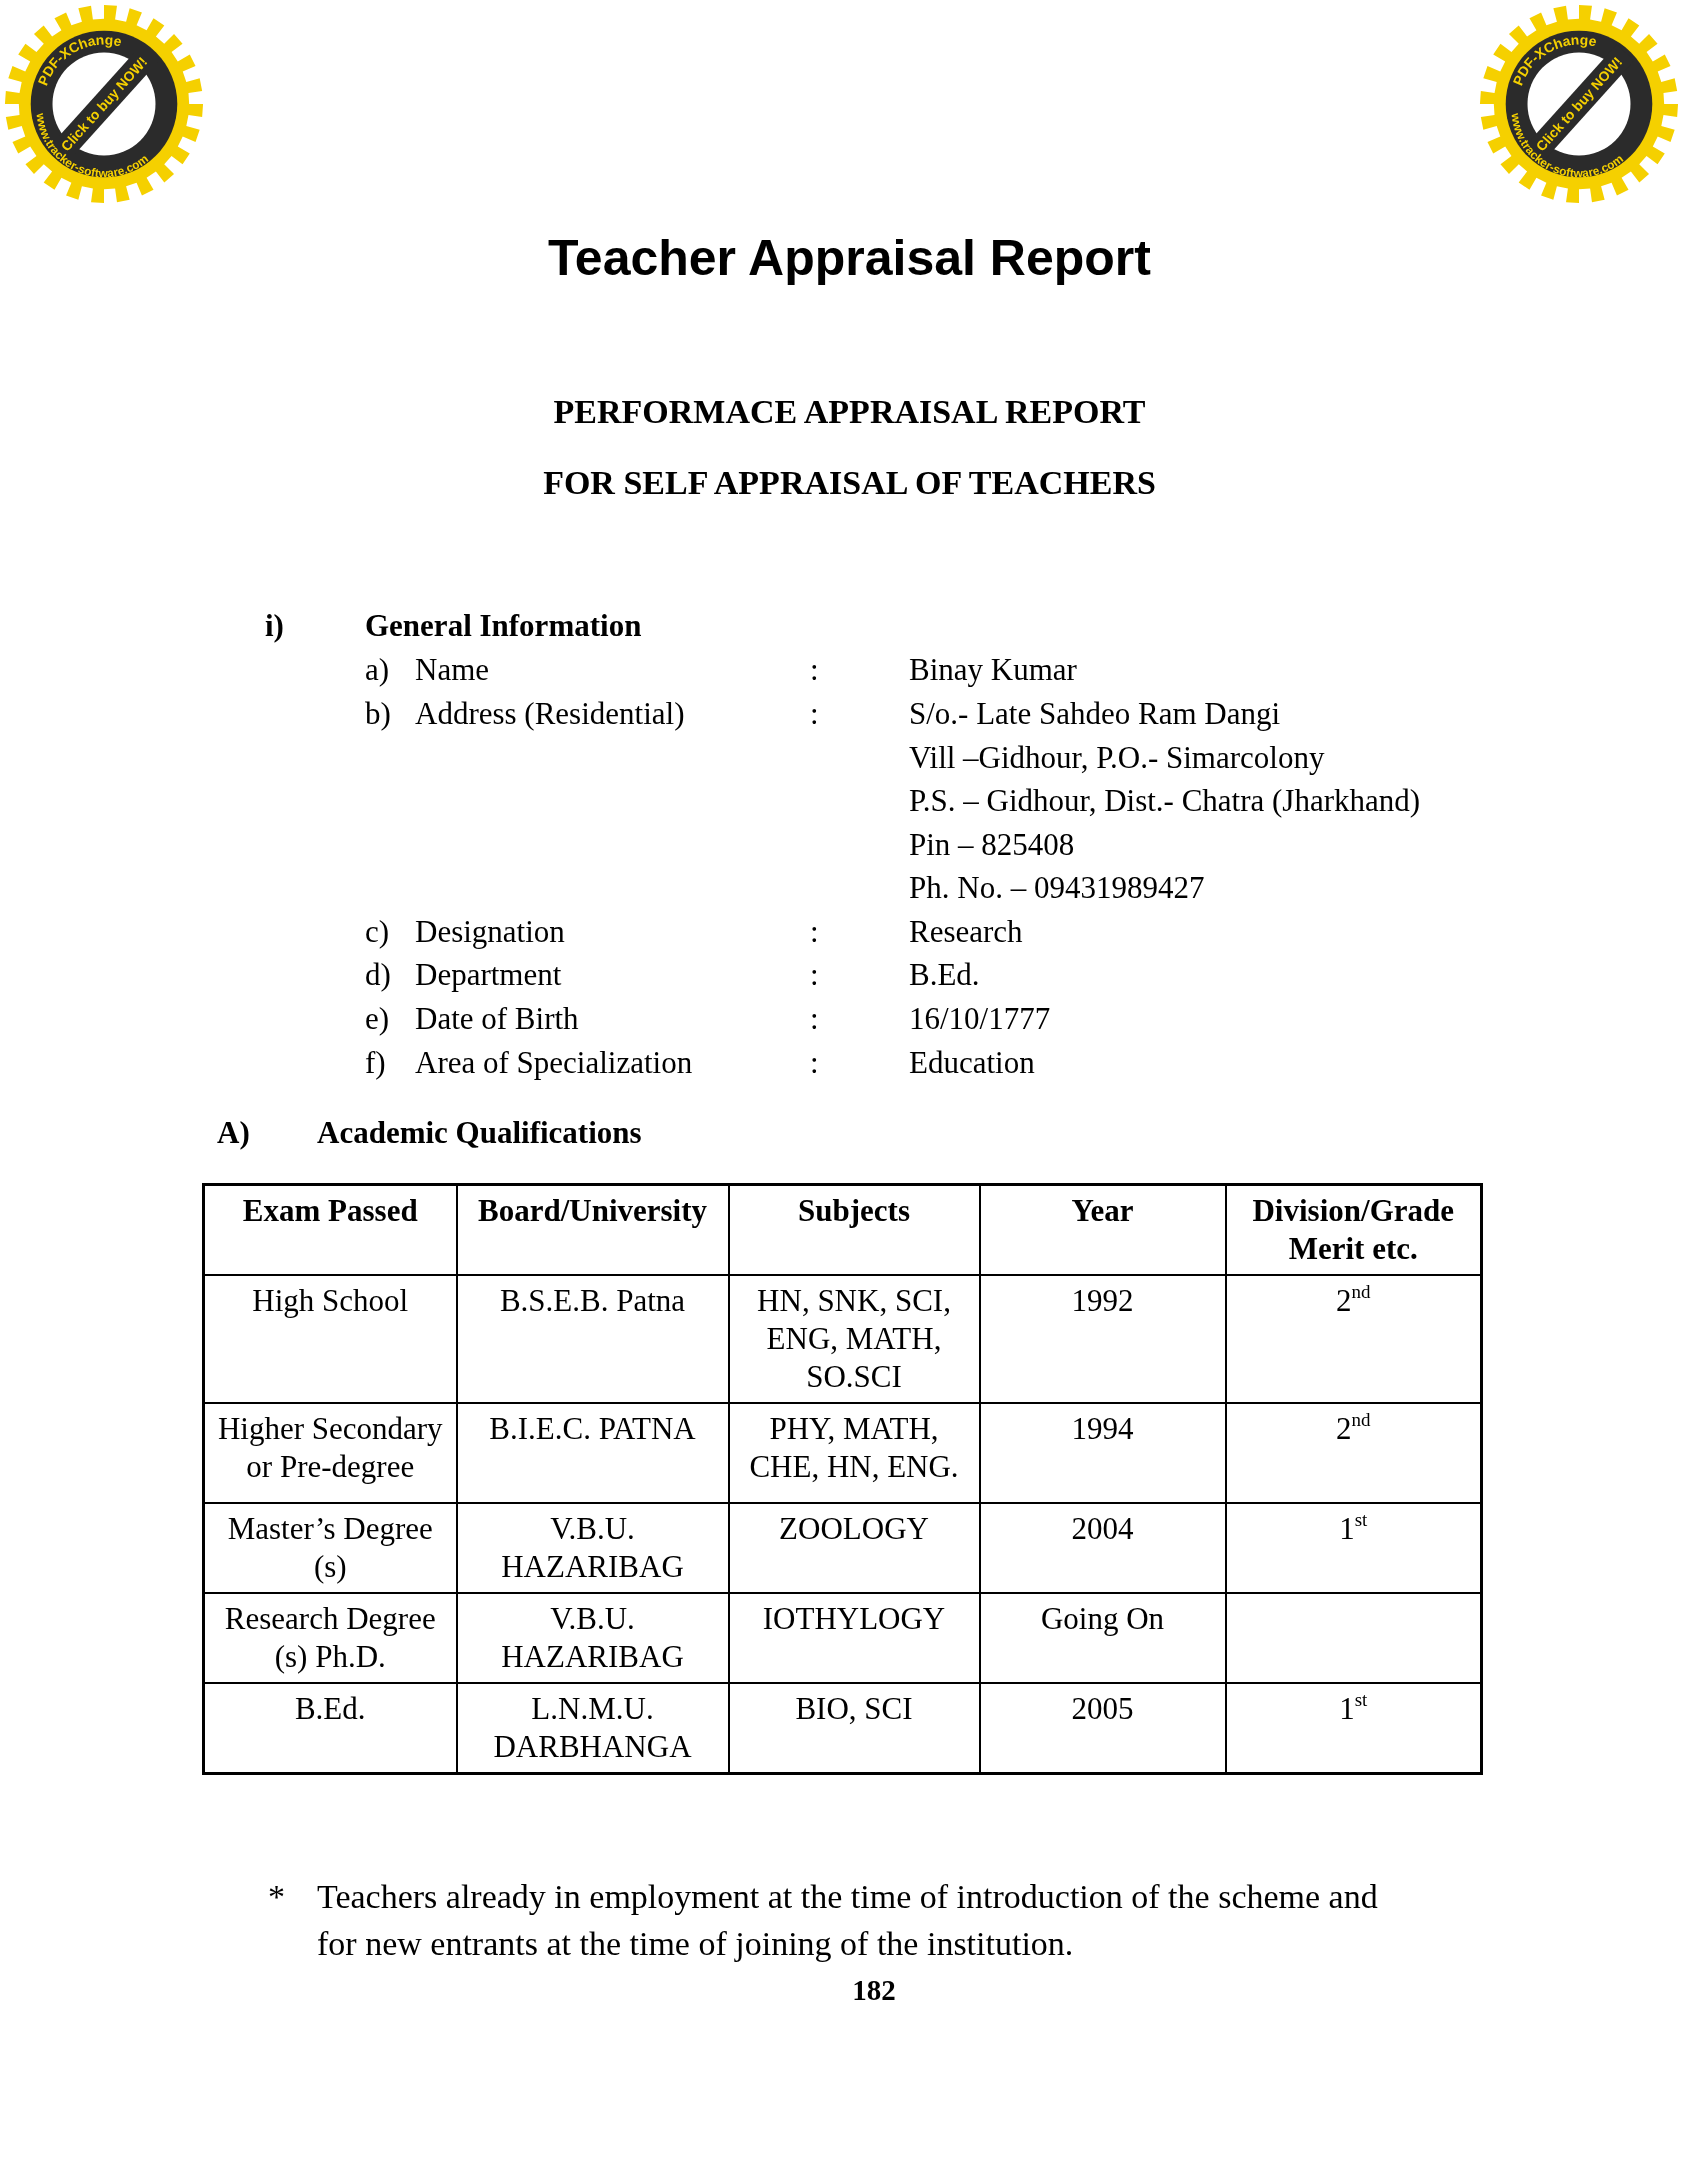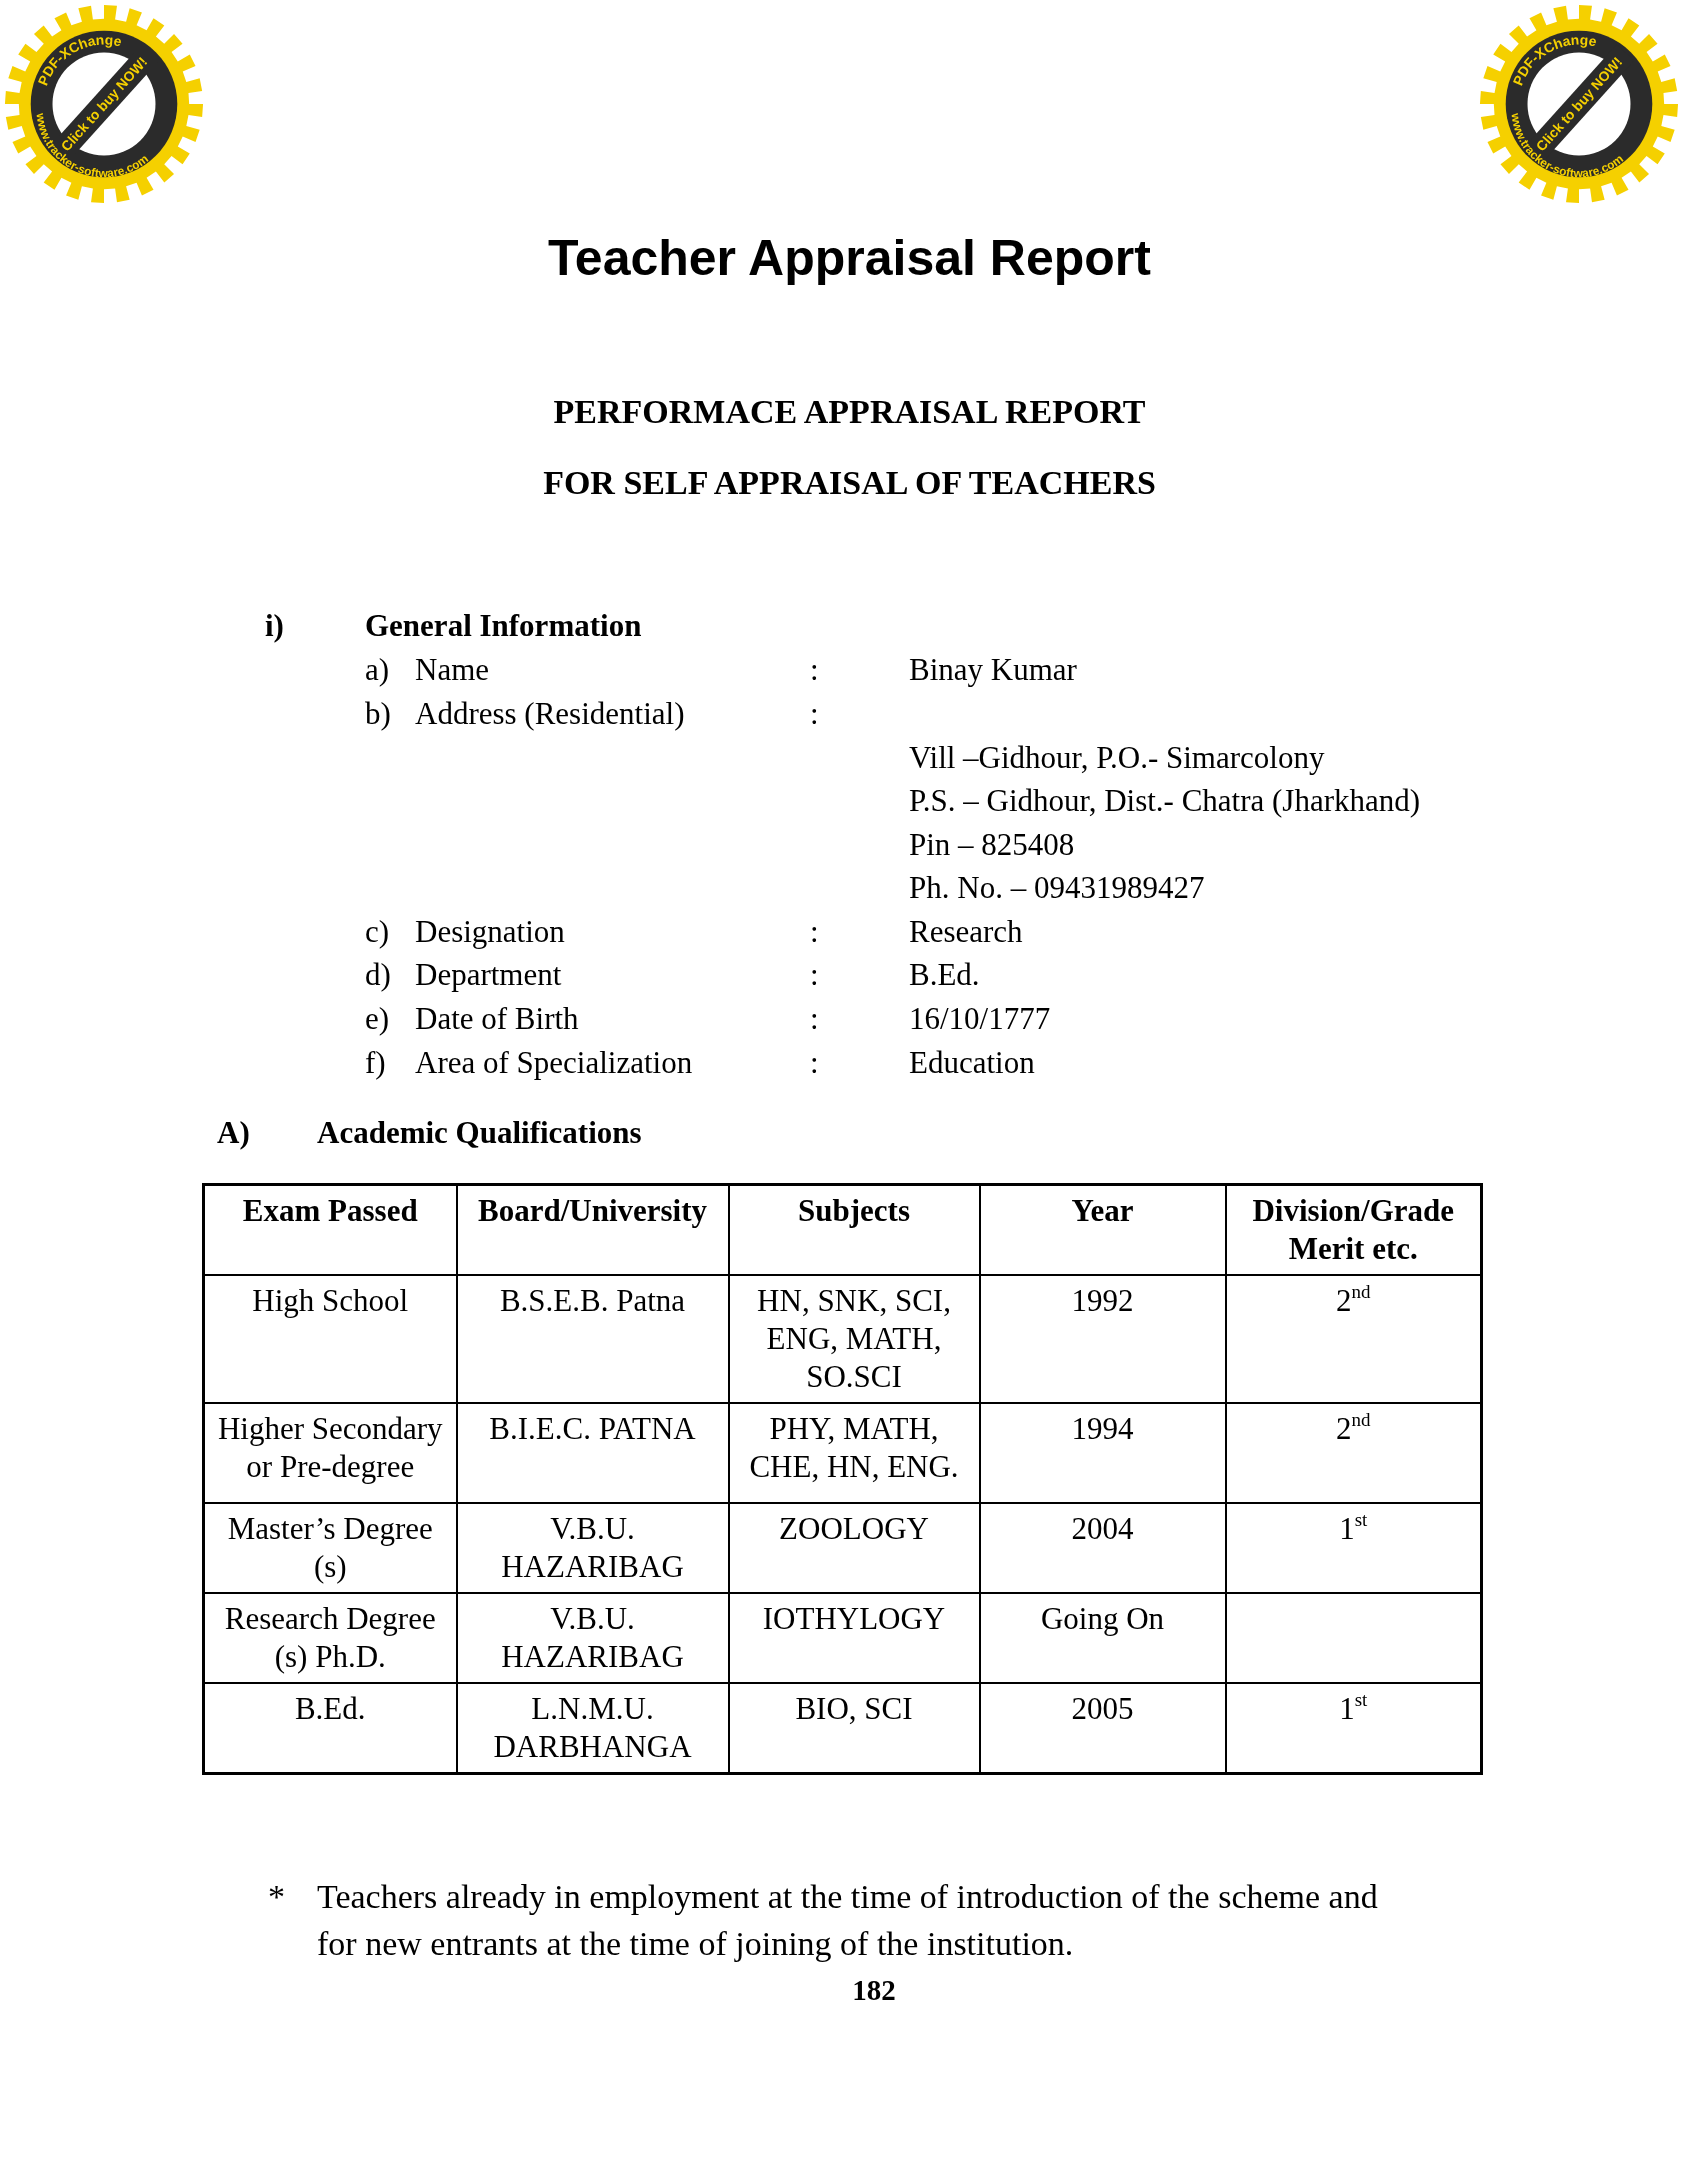--- a/index.html
+++ b/index.html
@@ -97,20 +97,21 @@
     <div class="gi-row" style="top: 648px;">
       <span class="gi-letter">a)</span>
       <span class="gi-label">Name</span>
       <span class="gi-colon">:</span>
       <span class="gi-value">Binay Kumar</span>
     </div>
     <div class="gi-row" style="top: 692px;">
       <span class="gi-letter">b)</span>
       <span class="gi-label">Address (Residential)</span>
       <span class="gi-colon">:</span>
+      <span class="gi-value">S/o.- Late Sahdeo Ram Dangi</span>
     </div>
     <div class="gi-row" style="top: 736px;">
       <span class="gi-letter"></span>
       <span class="gi-label"></span>
       <span class="gi-colon"></span>
       <span class="gi-value">Vill –Gidhour,  P.O.- Simarcolony</span>
     </div>
     <div class="gi-row" style="top: 779px;">
       <span class="gi-letter"></span>
       <span class="gi-label"></span>

